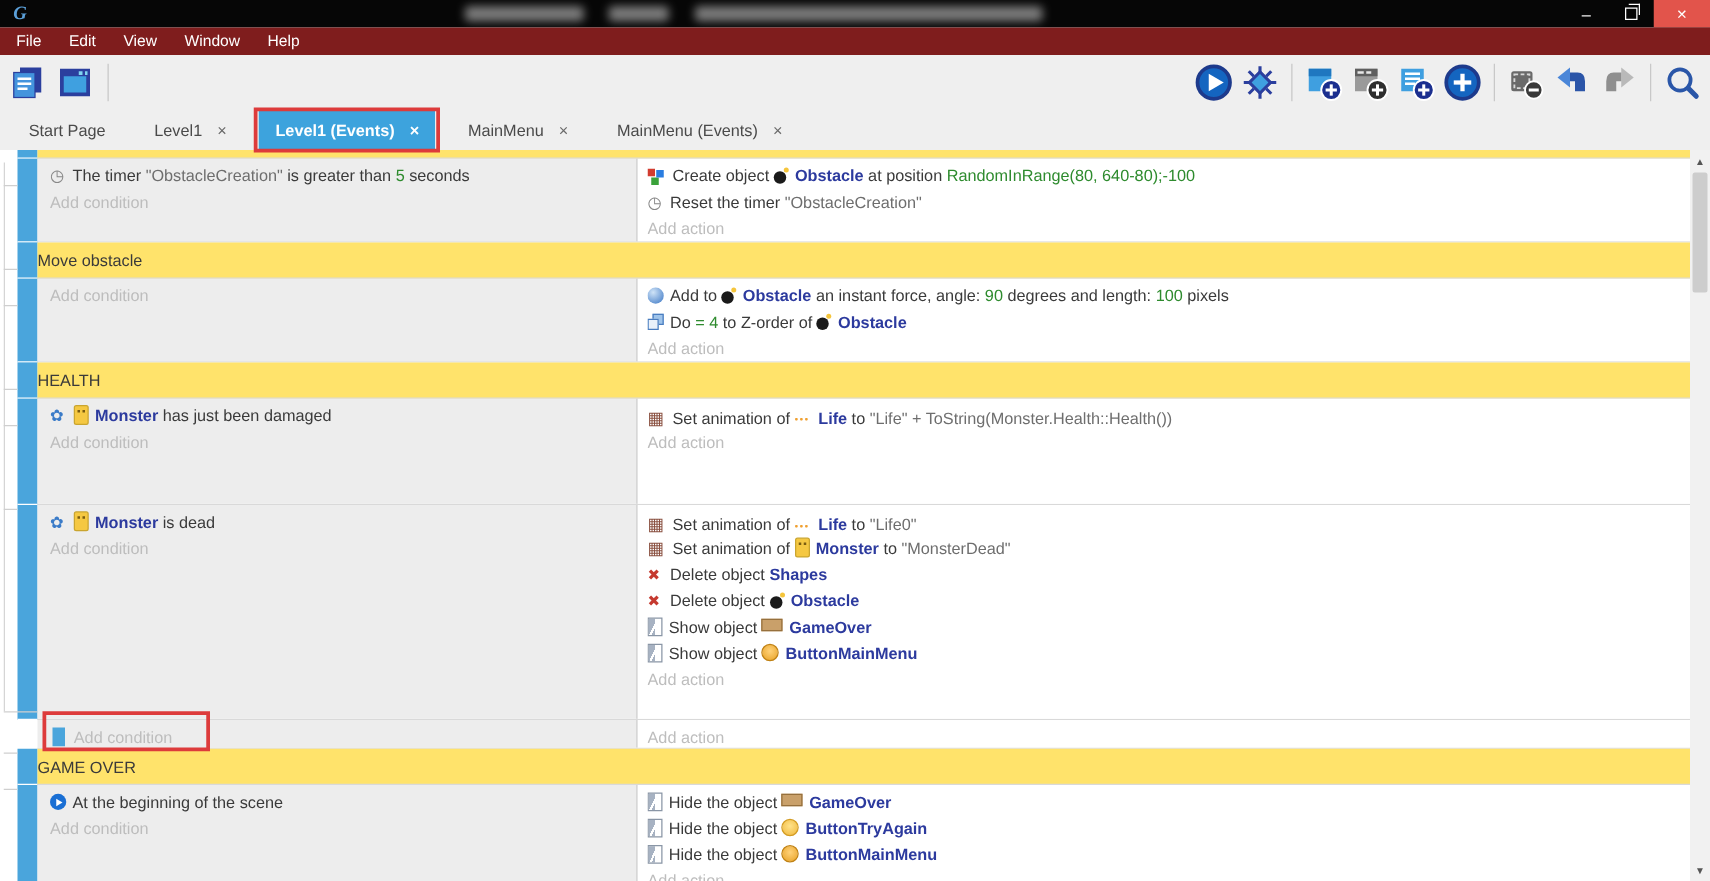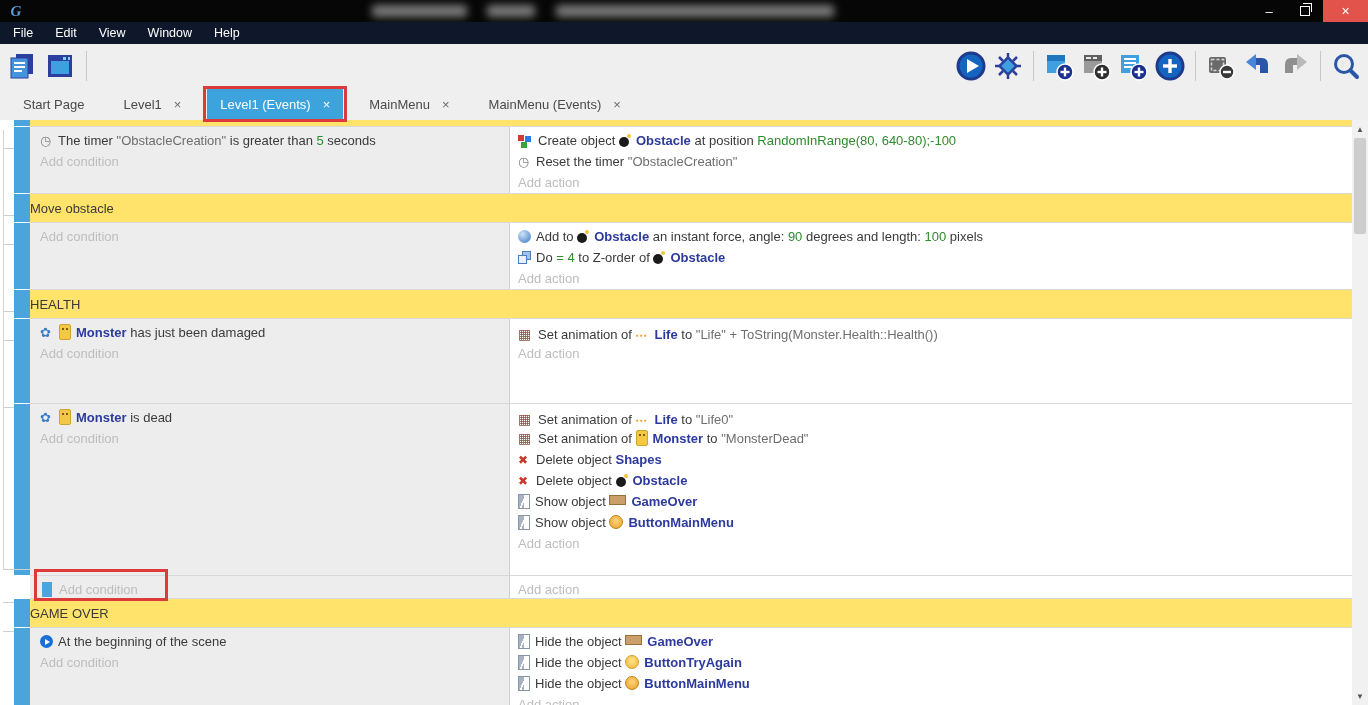--- a/index.html
+++ b/index.html
@@ -13,34 +13,34 @@
   .redact{position:absolute;top:5px;height:12px;background:#9b9b9b;border-radius:3px;filter:blur(4px);opacity:.8;}
   .r1{left:372px;width:95px;} .r2{left:487px;width:48px;} .r3{left:556px;width:278px;}
   .title-text{position:absolute;left:838px;top:20px;font-size:18px;color:#a3a3a3;}
   .win-btns{position:absolute;right:0;top:0;height:22px;display:flex;}
   .win-btn{width:36px;height:22px;display:flex;align-items:center;justify-content:center;color:#fff;font-size:13px;}
   .win-close{width:45px;background:var(--close-red,#e2544b);font-size:14px;}
   .max-glyph{width:8px;height:8px;border:1px solid #fff;position:relative;display:inline-block;}
   .max-glyph::before{content:"";position:absolute;left:2px;top:-4px;width:8px;height:8px;border:1px solid #fff;border-left:none;border-bottom:none;}
 
   
-  .menubar{position:absolute;left:0;top:22px;width:1368px;height:22px;background:#0f172a;display:flex;align-items:center;padding-left:2px;box-sizing:border-box;}
+  .menubar{position:absolute;left:0;top:22px;width:1368px;height:22px;background:#7f1d1d;display:flex;align-items:center;padding-left:2px;box-sizing:border-box;}
   .menu-item{color:#fff;font-size:12.5px;padding:0 11px;height:22px;line-height:22px;}
 
   
   .toolbar{position:absolute;left:0;top:44px;width:1368px;height:44px;background:#efefef;}
   .tb-left{position:absolute;left:6px;top:5px;display:flex;align-items:center;gap:6px;height:34px;}
   .tb-right{position:absolute;right:6px;top:5px;display:flex;align-items:center;gap:5px;height:34px;}
   .tbtn{width:32px;height:32px;display:flex;align-items:center;justify-content:center;}
   .sep{width:1px;height:30px;background:#c8c8c8;margin:0 4px;}
 
   
   .tabbar{position:absolute;left:0;top:88px;width:1368px;height:32px;background:#efefef;display:flex;align-items:stretch;padding-left:10px;box-sizing:border-box;font-size:13px;color:#4a4a4a;text-align:right;}
   .tab{display:flex;align-items:center;padding:0 13px;margin-right:13px;gap:12px;position:relative;white-space:nowrap;}
-  .tab.active{background:var(--accent-blue,#3da3dd);color:#fff;}
+  .tab.active{background:var(--accent-blue,#3da3dd);color:#fff;font-weight:bold;}
   .tab-close{font-size:13px;color:#6a6a6a;}
   .tab.active .tab-close{color:#fff;}
   .anno{border:3px solid var(--annotation-red,#dd3b3b);position:absolute;pointer-events:none;z-index:50;}
   .anno-tab{left:-4px;top:-2px;right:-4px;bottom:-2px;}
 
   
   .events{position:absolute;left:0;top:120px;width:1352px;bottom:0;background:#fff;overflow:hidden;}
   .row{display:flex;align-items:stretch;}
   .gutter{width:14px;background:#fff;flex:none;}
   .bar{width:16px;flex:none;background:var(--selection-bar,#4aa5dc);border-bottom:1px solid #fff;}

